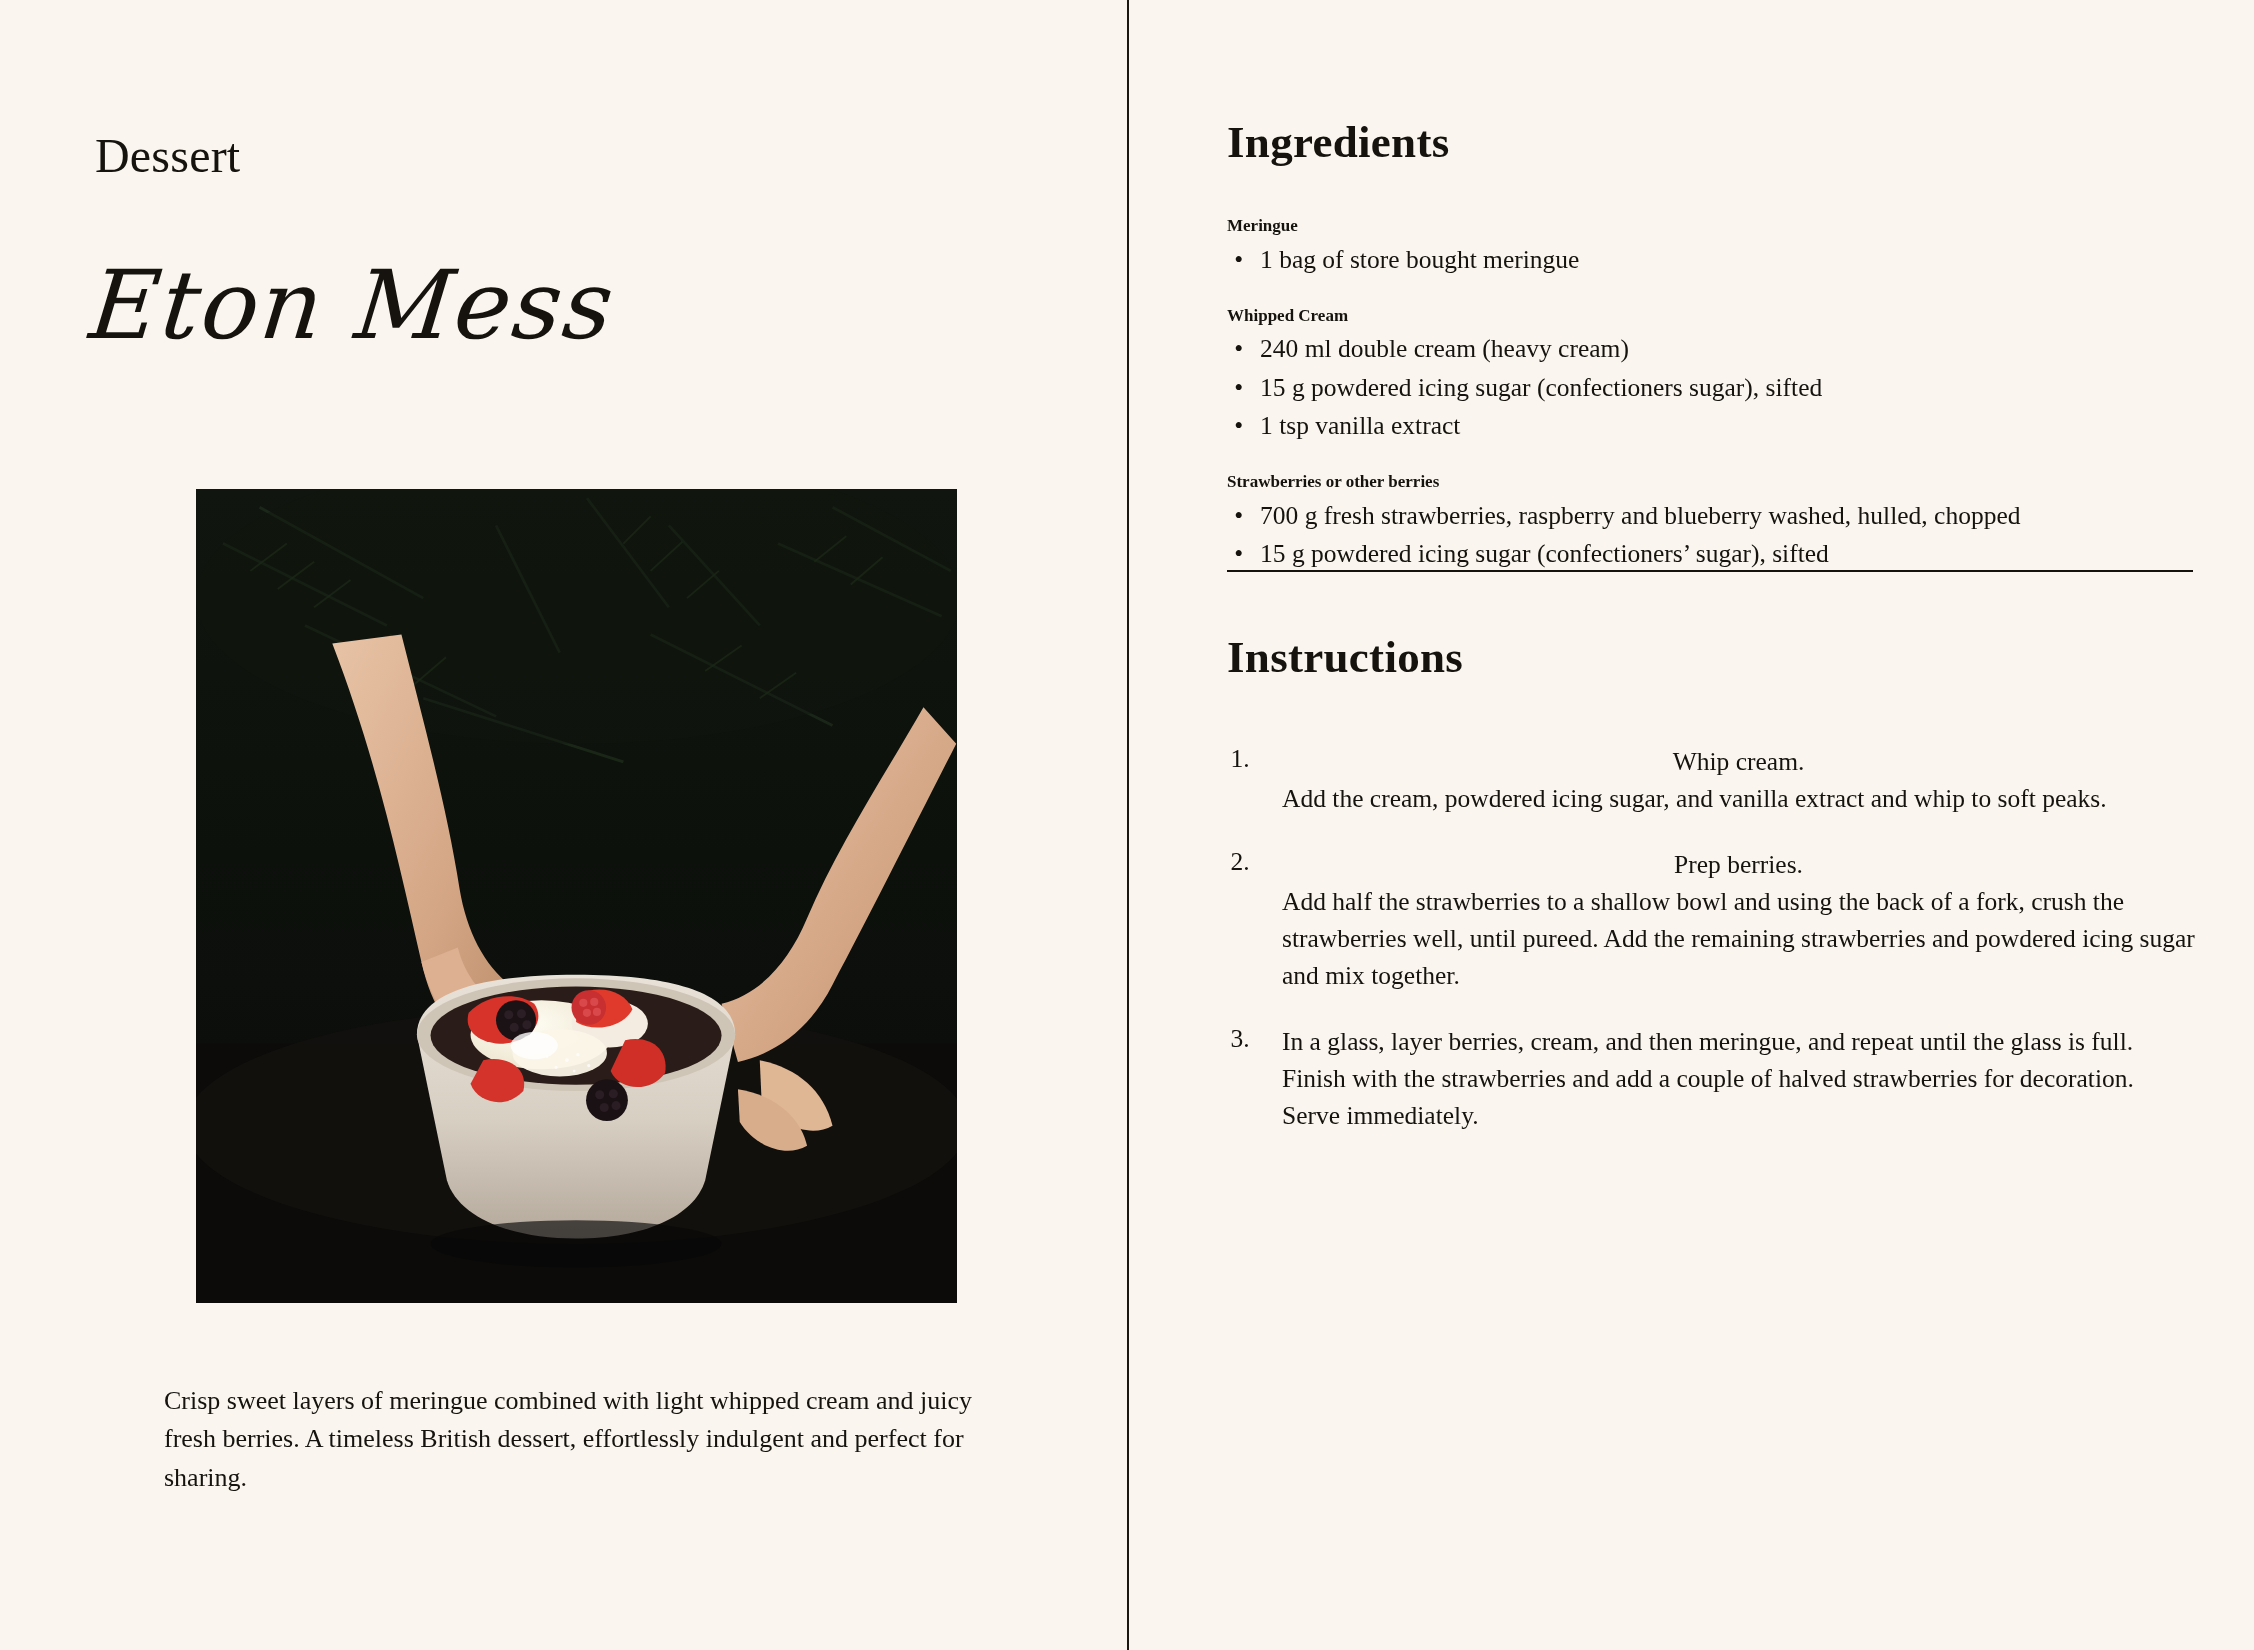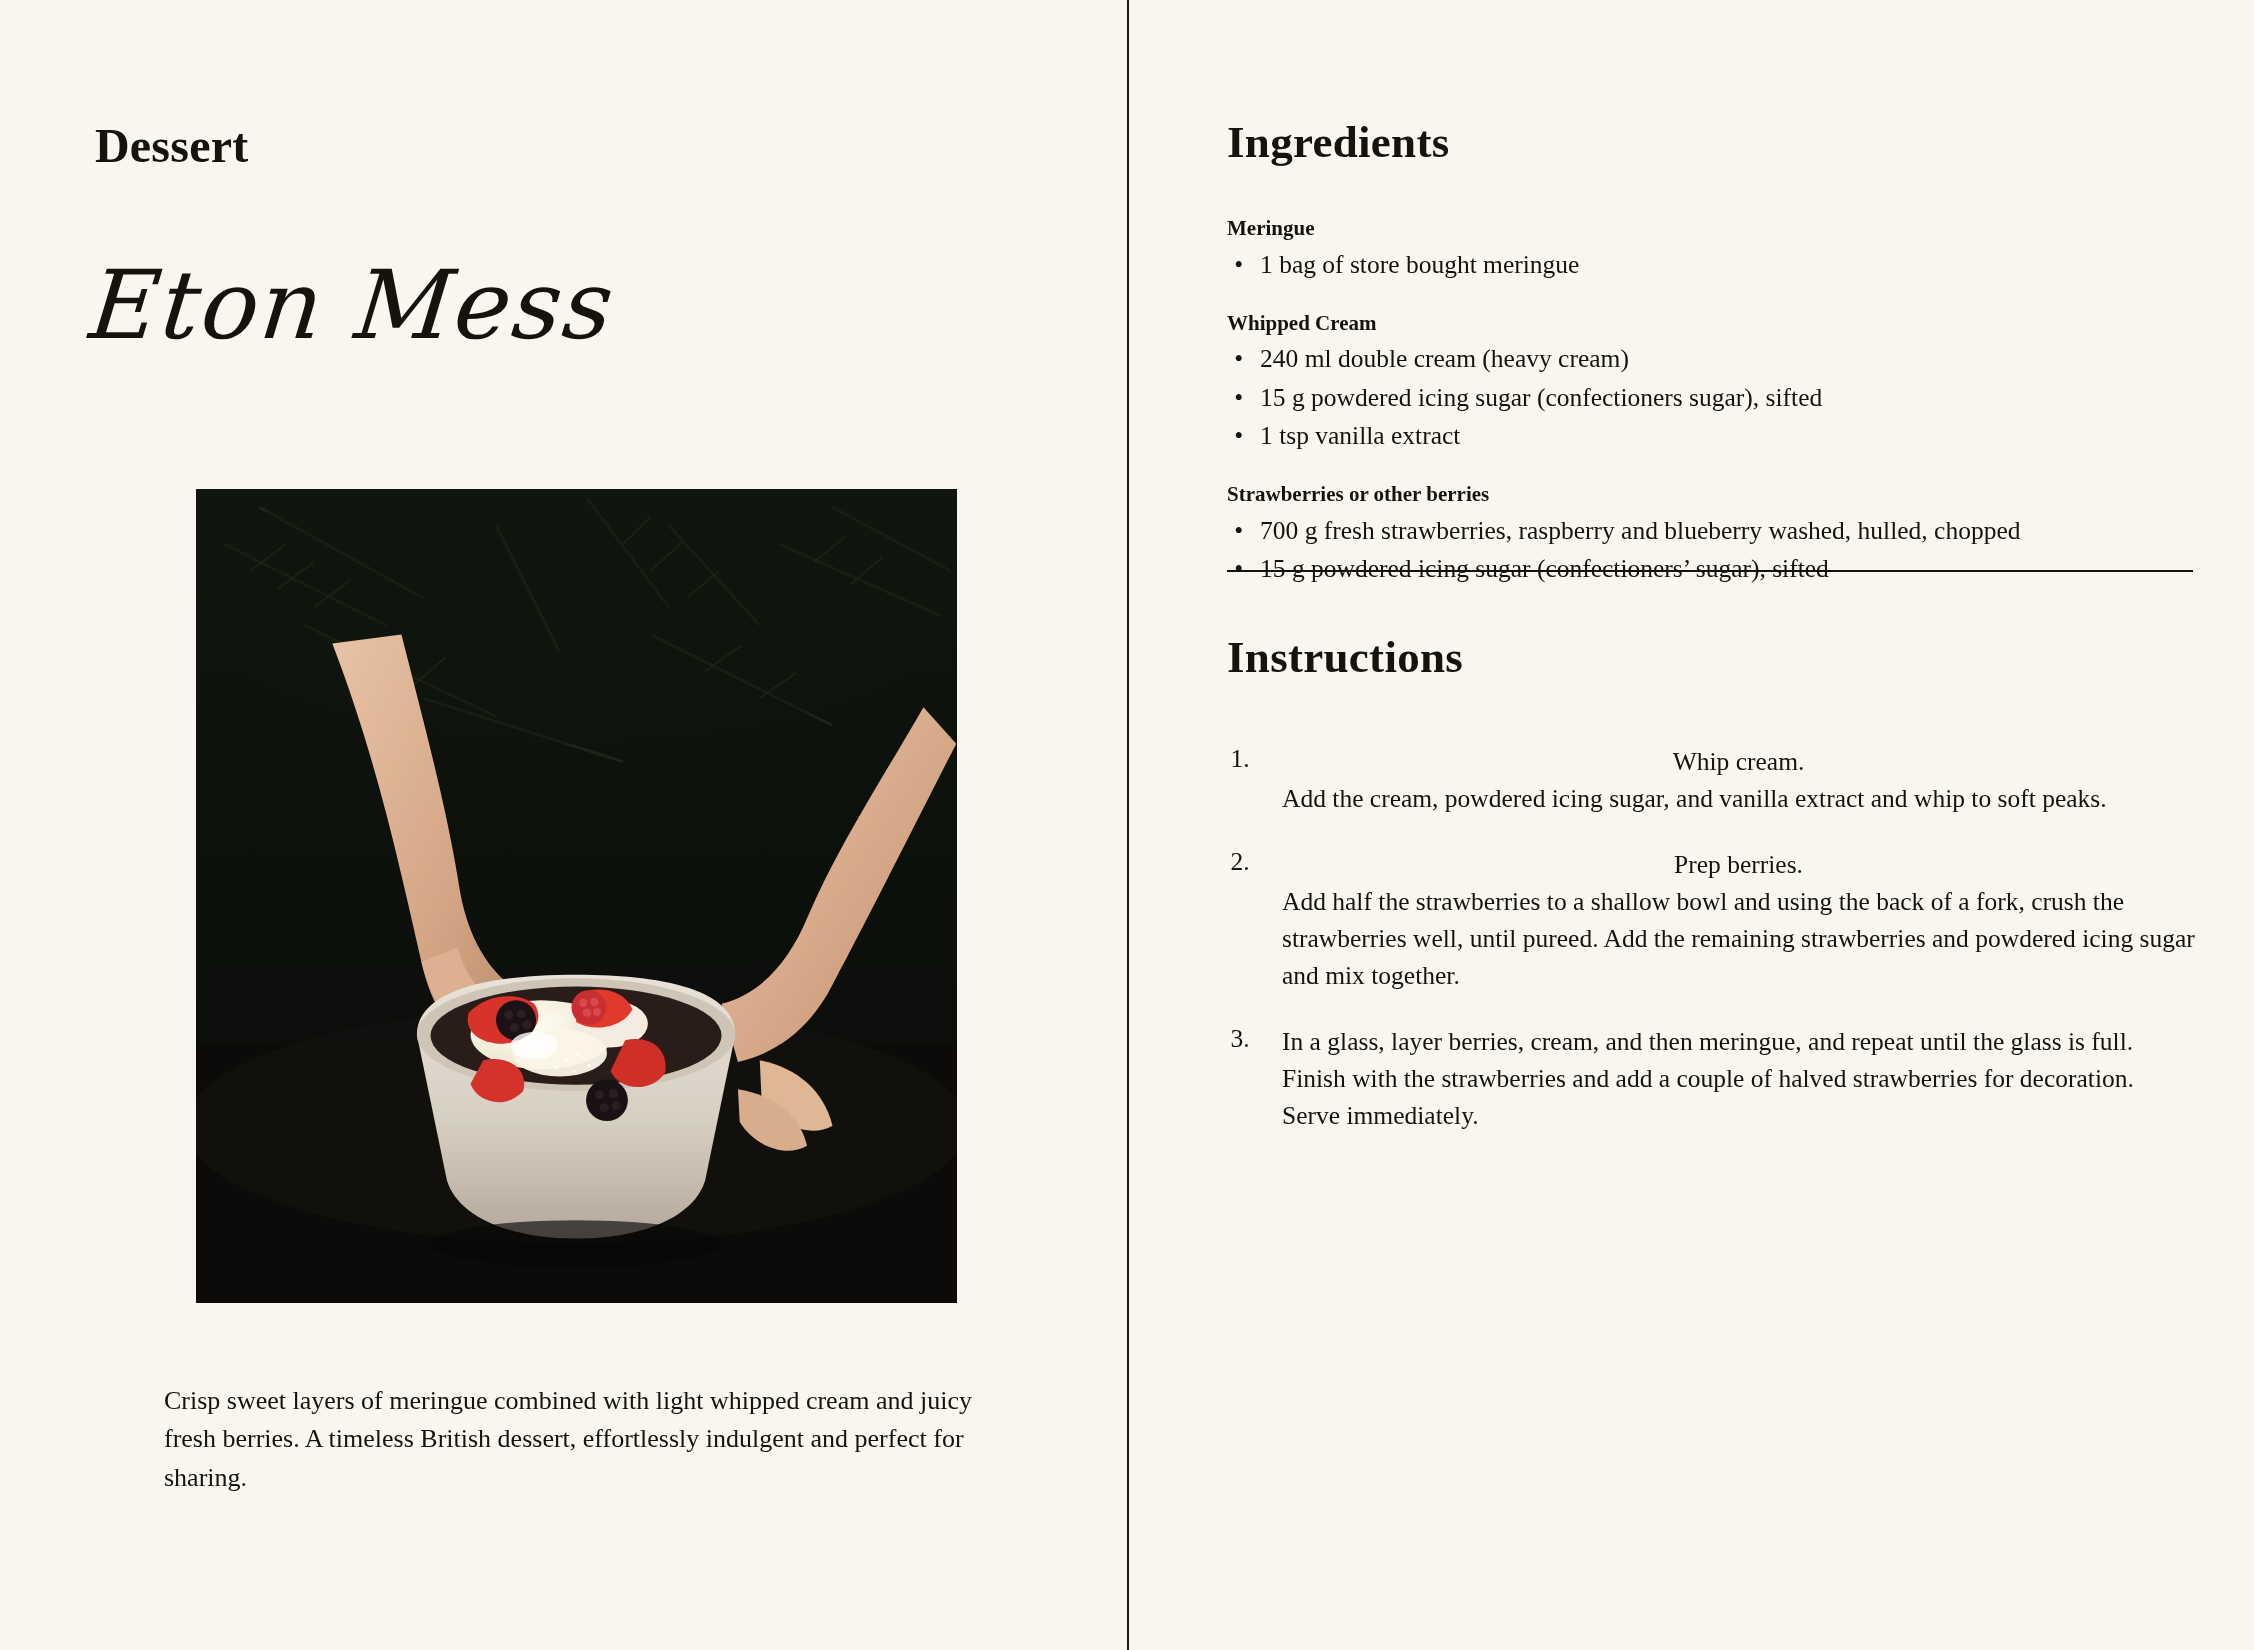--- a/index.html
+++ b/index.html
@@ -30,23 +30,23 @@
   .left-col {
     position: absolute;
     left: 0;
     top: 0;
     width: 1127px;
     height: 1650px;
   }
   .category-title {
     position: absolute;
     left: 95px;
-    top: 122px;
+    top: 132px;
     font-size: 48px;
-    font-weight: 700;
+    font-weight: 400;
     letter-spacing: 0.2px;
     line-height: 1;
   }
   .meta-block {
     position: absolute;
     right: 65px;
     top: 127px;
     width: 391px;
     text-align: right;
     font-size: 25.5px;
@@ -119,21 +119,21 @@
     font-size: 25.5px;
   }
   .ing-group {
     margin-bottom: 27px;
   }
   .ing-group:last-child {
     margin-bottom: 0;
   }
   .ing-group-title {
     font-weight: 700;
-    font-size: 21px;
+    font-size: 17px;
     margin-bottom: 4.5px;
   }
   .ing-list {
     list-style: none;
     margin: 0;
     padding: 0;
   }
   .ing-list li {
     position: relative;
     padding-left: 33px;

